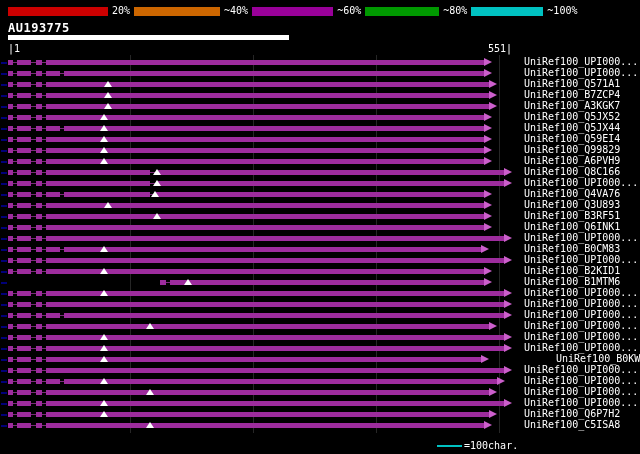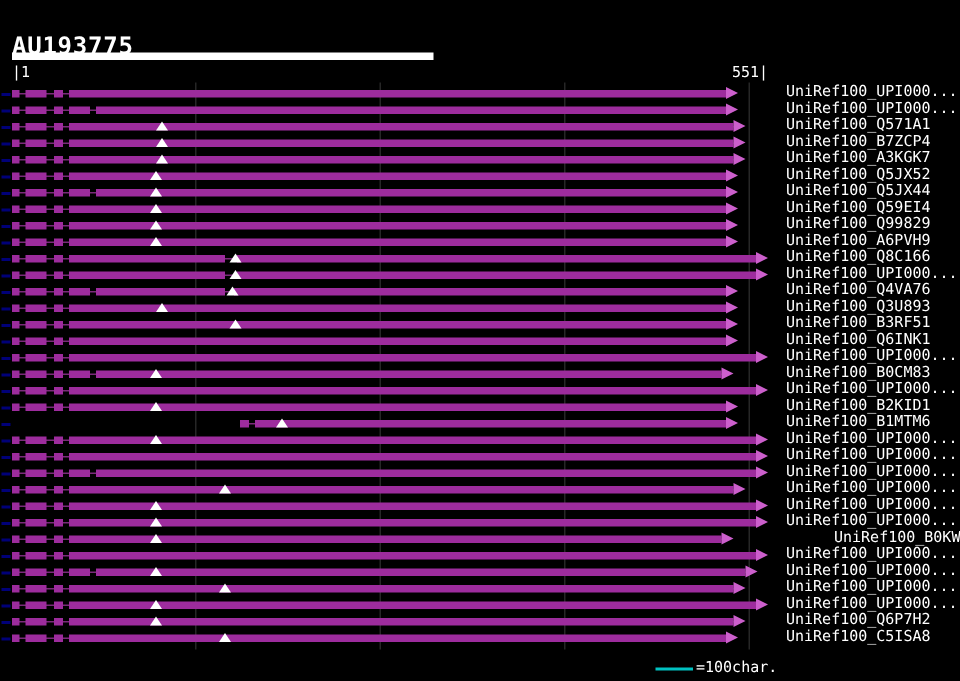--- a/index.html
+++ b/index.html
@@ -4,21 +4,21 @@
 <style>
   html,body { margin:0; padding:0; background:#000; }
   .stage {
     position:relative; width:640px; height:454px; background:#000;
     font-family:"DejaVu Sans Mono","Liberation Mono",monospace;
     color:#fff; overflow:hidden;
   }
   .scalebar { position:absolute; left:8px; top:5px; height:12px; display:flex; align-items:center; }
   .scaleseg { height:9px; flex:0 0 auto; }
   .scalelabel { font-size:10px; line-height:12px; padding:0 4px; white-space:pre; flex:0 0 auto; }
-  .queryname { position:absolute; left:8px; top:21px; font-size:16px; font-weight:bold; letter-spacing:0.5px; }
+  .queryname { position:absolute; left:8px; top:21px; font-size:12px; font-weight:bold; letter-spacing:0.5px; }
   .querybar { position:absolute; left:8px; top:35px; width:281px; height:5px; background:#ffffff; }
   .ruler-left  { position:absolute; left:8px;  top:43px; font-size:10px; }
   .ruler-right { position:absolute; left:488px; top:43px; font-size:10px; }
   .gridline { position:absolute; top:55px; height:378px; width:1px; background:#262626; }
   .rows { position:absolute; left:0; top:57px; width:640px; height:374px; }
   .arow { position:absolute; left:0; width:640px; height:11px; cursor:pointer; }
   .lead { position:absolute; left:1px; top:5px; width:6px; height:2px; background:#000078; }
   .baseline { position:absolute; top:5px; height:1px; background:#7a2a7a; }
   .block { position:absolute; top:3px; height:5px; background:#9d2c9d; }
   .arrowhead {
@@ -35,20 +35,32 @@
   .hitlabel { position:absolute; left:0; font-size:10px; line-height:11px; white-space:nowrap; color:#ffffff; cursor:pointer; }
   .legend-gaps { position:absolute; left:4px; top:440px; font-size:10px; }
   .legend-line { position:absolute; left:437px; top:445px; width:25px; height:2px; background:#00c2c2; }
   .legend-scale { position:absolute; left:464px; top:440px; font-size:10px; }
 </style>
 </head>
 <body>
 
 <div class="stage">
 
+  <div class="scalebar">
+      <div class="scaleseg" style="width: 100px; background: rgb(204, 0, 0);"></div>
+      <div class="scalelabel">20%</div>
+      <div class="scaleseg" style="width: 86px; background: rgb(204, 102, 0);"></div>
+      <div class="scalelabel">~40%</div>
+      <div class="scaleseg" style="width: 81px; background: rgb(153, 0, 153);"></div>
+      <div class="scalelabel">~60%</div>
+      <div class="scaleseg" style="width: 74px; background: rgb(0, 153, 0);"></div>
+      <div class="scalelabel">~80%</div>
+      <div class="scaleseg" style="width: 72px; background: rgb(0, 194, 194);"></div>
+      <div class="scalelabel">~100%</div>
+    </div>
 
   <div class="queryname">AU193775</div>
   <div class="querybar"></div>
   <div class="ruler-left">|1</div>
   <div class="ruler-right">551|</div>
 
   <div class="gridline" style="left:130px"></div>
   <div class="gridline" style="left:253px"></div>
   <div class="gridline" style="left:376px"></div>
   <div class="gridline" style="left:499px"></div>

